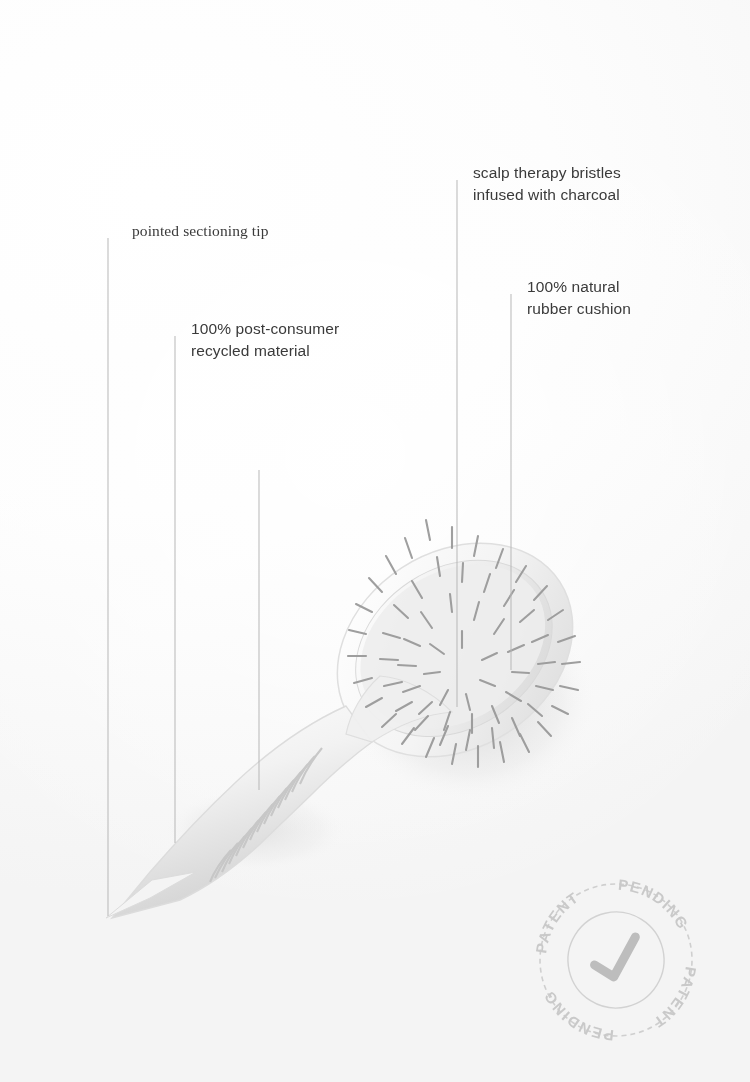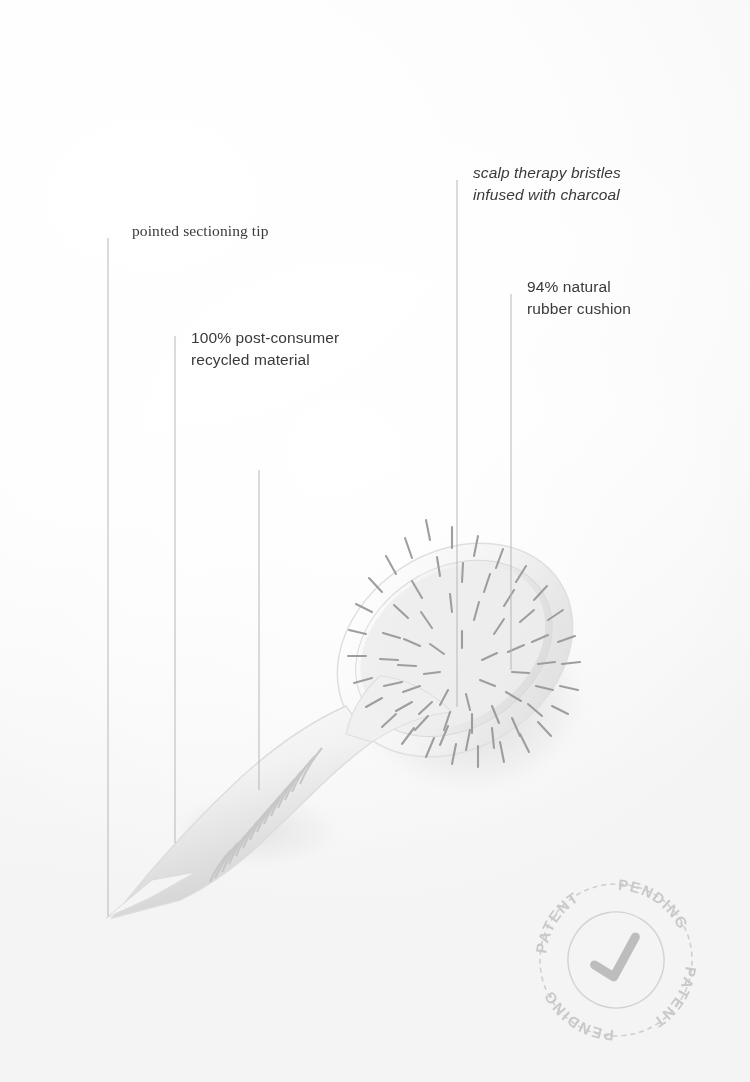--- a/index.html
+++ b/index.html
@@ -208,28 +208,28 @@
       <path d="M 108,238 L 108,916"></path>
       <path d="M 175,336 L 175,843"></path>
       <path d="M 259,470 L 259,790"></path>
       <path d="M 457,180 L 457,707"></path>
       <path d="M 511,294 L 511,670"></path>
     </g>
   </svg>
 
   <div class="callout-label" style="left:132px; top:220px;font-family:Liberation Serif, serif;">pointed sectioning tip</div>
 
-  <div class="callout-label" style="left:191px; top:318px;margin-top:9px;">100% post-consumer
+  <div class="callout-label" style="left:191px; top:318px;">100% post-consumer
 recycled material</div>
 
 
-  <div class="callout-label" style="left:473px; top:162px;font-style:italic;">scalp therapy bristles
+  <div class="callout-label" style="left:473px; top:162px;">scalp therapy bristles
 infused with charcoal</div>
 
-  <div class="callout-label" style="left:527px; top:276px;">94% natural
+  <div class="callout-label" style="left:527px; top:276px;">100% natural
 rubber cushion</div>
 
   <svg id="stamp" viewBox="0 0 176 176">
     <defs>
       <path id="arc1" d="M 88,88 m -64,0 a 64,64 0 0 1 128,0" fill="none"></path>
       <path id="arc2" d="M 88,88 m 64,0 a 64,64 0 0 1 -128,0" fill="none"></path>
       <path id="arcOuterTop" d="M 88,88 m -70,0 a 70,70 0 0 1 140,0" fill="none"></path>
       <path id="arcOuterBot" d="M 88,88 m 70,0 a 70,70 0 0 1 -140,0" fill="none"></path>
     </defs>
     <g transform="rotate(-13 88 88)">

